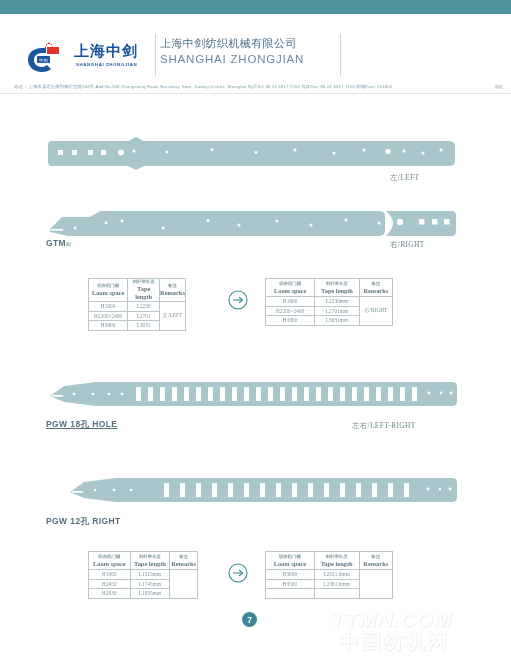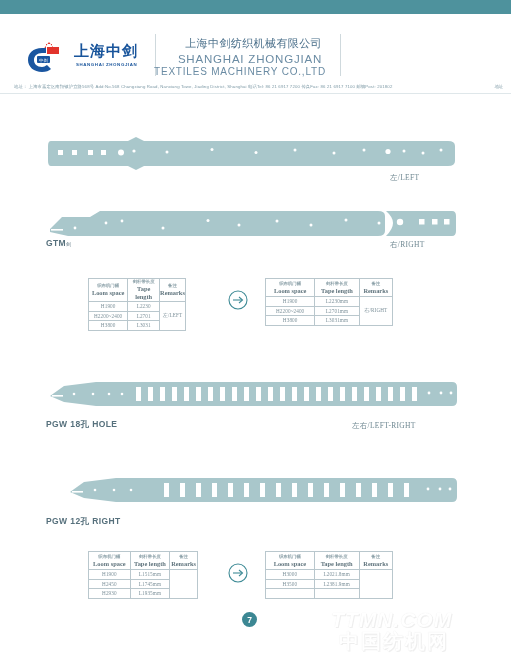--- a/index.html
+++ b/index.html
@@ -3,33 +3,33 @@
 <meta charset="utf-8">
 <style>
   html,body{margin:0;padding:0;background:#ffffff;}
   body{
     width:511px;height:656px;position:relative;overflow:hidden;
     font-family:"Liberation Sans","DejaVu Sans",sans-serif;
     color:#5d6b72;
   }
   
   .topbar{position:absolute;left:0;top:0;width:511px;height:14px;background:#4e929d;}
-  .header{position:absolute;left:0;top:14px;width:511px;height:62px;background:#ffffff;text-align:right;}
+  .header{position:absolute;left:0;top:14px;width:511px;height:62px;background:#ffffff;}
   .hdr-sep{position:absolute;top:20px;width:1px;height:42px;background:#cfd9dd;}
   .hdr-sep.s1{left:155px;}
   .hdr-sep.s2{left:340px;}
 
   
   .logo-wrap{position:absolute;left:26px;top:26px;width:120px;height:38px;}
   .logo-mark{position:absolute;left:0;top:2px;width:44px;height:32px;}
   .logo-cn{position:absolute;left:48px;top:2px;font-size:15px;font-weight:bold;color:#18549b;letter-spacing:1px;white-space:nowrap;}
   .logo-en{position:absolute;left:50px;top:22px;font-size:4.4px;font-weight:bold;color:#18549b;letter-spacing:.6px;white-space:nowrap;}
 
   
-  .co{position:absolute;left:154px;top:22px;width:168px;}
+  .co{position:absolute;left:160px;top:22px;width:168px;}
   .co-cn{font-size:11px;color:#4a6f8a;letter-spacing:.4px;white-space:nowrap;}
   .co-en1{font-size:11.5px;color:#6a8ba3;letter-spacing:.8px;white-space:nowrap;margin-top:2px;}
   .co-en2{font-size:10px;color:#6a8ba3;letter-spacing:.8px;white-space:nowrap;margin-top:1px;}
 
   
   .badge{position:absolute;left:362px;top:30px;width:104px;height:29px;background:#4e8e9a;
          display:flex;flex-direction:column;align-items:center;justify-content:center;}
   .badge-en{font-size:8px;color:#ffffff;letter-spacing:.8px;font-family:"Liberation Serif",serif;}
   .badge-cn{font-size:7px;color:#ffffff;letter-spacing:2px;margin-top:1px;}
 
@@ -85,21 +85,20 @@
       <rect x="11" y="14" width="13" height="7" rx="1" fill="#1a56a0"></rect>
       <text x="17.5" y="19.6" font-size="4.4" fill="#ffffff" text-anchor="middle" font-family="DejaVu Sans">中剑</text>
     </svg>
     <div class="logo-cn">上海中剑</div>
     <div class="logo-en">SHANGHAI ZHONGJIAN</div>
   </div>
 
   <div class="co">
     <div class="co-cn">上海中剑纺织机械有限公司</div>
     <div class="co-en1">SHANGHAI ZHONGJIAN</div>
-    <div class="co-en2">TEXTILES MACHINERY CO.,LTD</div>
   </div>
 
 </div>
 
 <div class="addr">
   <div class="addr-inner">地址： 上海市嘉定区南翔镇沪宜路568号 Add:No.568 Changxiang Road, Nanxiang Towe, Jiading District, Shanghai   电话Tel: 86 21 6917 7200  传真Fax: 86 21 6917 7100  邮编Post: 201802</div>
   <div class="addr-right">地址</div>
 </div>
 
 <svg class="belt" style="left:48px;top:135px;" width="410" height="36" viewBox="0 0 410 36">
@@ -247,21 +246,21 @@
       <rect x="316" y="9" width="5" height="14"></rect>
     <rect x="328" y="9" width="5" height="14"></rect>
       <rect x="340" y="9" width="5" height="14"></rect>
     <rect x="352" y="9" width="5" height="14"></rect>
       <rect x="364" y="9" width="5" height="14"></rect>
   </g>
   <circle cx="381" cy="15" r="1.4" fill="#ffffff"></circle>
   <circle cx="393" cy="15" r="1.4" fill="#ffffff"></circle>
   <circle cx="403" cy="15" r="1.4" fill="#ffffff"></circle>
 </svg>
-<div class="model-label" style="left:46px;top:419px;">PGW 18孔 HOLE</div>
+<div class="model-label" style="left:46px;top:419px;text-decoration:underline;">PGW 18孔 HOLE</div>
 <div class="side-label" style="left:352px;top:421px;">左右/LEFT-RIGHT</div>
 
 <svg class="belt" style="left:68px;top:474px;" width="390" height="32" viewBox="0 0 390 32">
   <path d="M2 18 L16 8 L48 4 L384 4 Q389 4 389 9 L389 23 Q389 28 384 28 L48 28 L16 24 Z" fill="#a9c7cb"></path>
   <rect x="4" y="17" width="11" height="1.6" fill="#ffffff"></rect>
   <circle cx="27" cy="16" r="1.3" fill="#ffffff"></circle>
   <circle cx="46" cy="16" r="1.3" fill="#ffffff"></circle>
   <circle cx="63" cy="16" r="1.3" fill="#ffffff"></circle>
   <g fill="#ffffff">
     <rect x="96" y="9" width="5" height="14"></rect>

